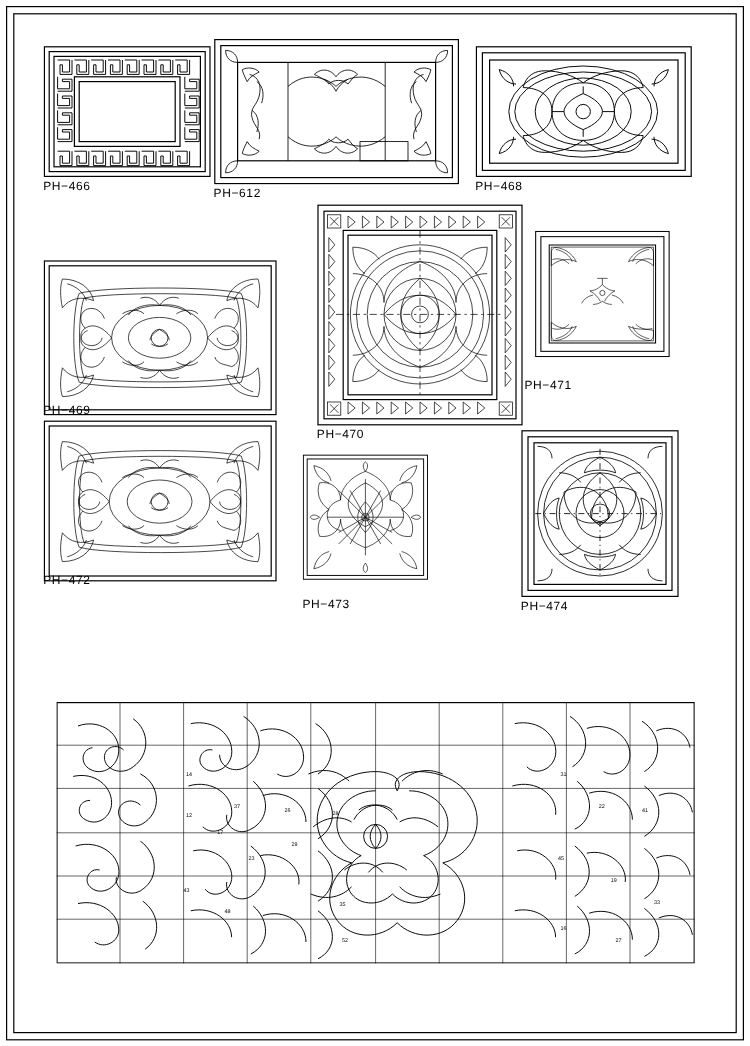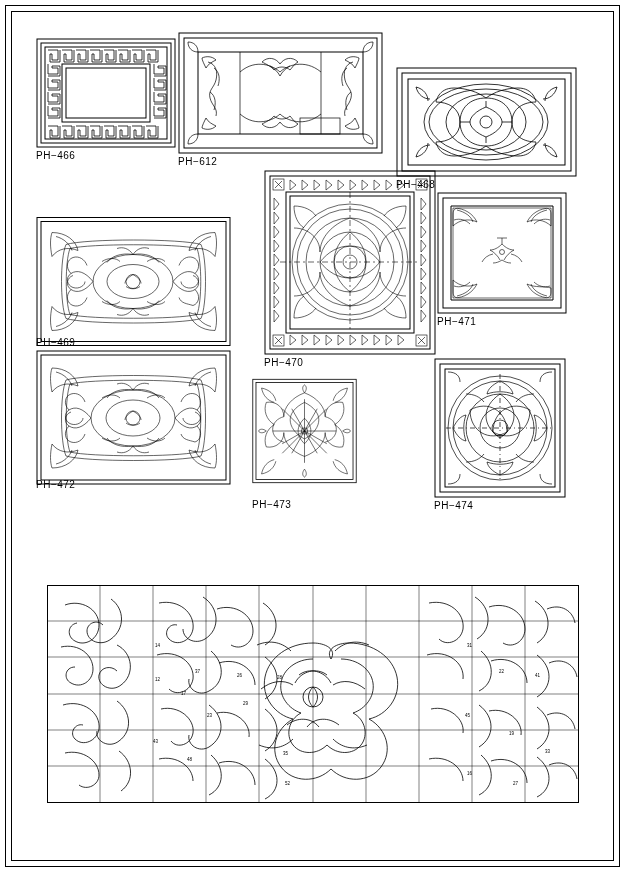--- a/index.html
+++ b/index.html
@@ -109,21 +109,21 @@
         <path d="M181,96 c-4,2 -10,2 -14,-2 c4,-2 8,-4 10,-8 c2,4 4,8 4,10z"></path>
 
         <path d="M10,10 c6,0 10,4 10,10 c-6,0 -10,-4 -10,-10z M195,10 c-6,0 -10,4 -10,10 c6,0 10,-4 10,-10z M10,112 c6,0 10,-4 10,-10 c-6,0 -10,4 -10,10z M195,112 c-6,0 -10,-4 -10,-10 c6,0 10,4 10,10z"></path>
 
         <rect x="122" y="86" width="40" height="16"></rect>
       </g>
     </svg>
     <div class="caption" style="top:124px;">PH−612</div>
   </div>
 
-  <div class="tile" style="left:396px;top:38px;width:181px;height:110px;margin-top:29px;">
+  <div class="tile" style="left:396px;top:38px;width:181px;height:110px;">
     <svg class="art" viewBox="0 0 181 110">
       <g fill="none" stroke="#000" stroke-width="1">
         <rect x="1" y="1" width="179" height="108"></rect>
         <rect x="6" y="6" width="169" height="98"></rect>
         <rect x="12" y="12" width="157" height="86"></rect>
       </g>
       <g fill="none" stroke="#000" stroke-width="0.8">
         <ellipse cx="90" cy="55" rx="62" ry="38"></ellipse>
         <ellipse cx="90" cy="55" rx="57" ry="33"></ellipse>
         <ellipse cx="90" cy="55" rx="40" ry="28"></ellipse>
@@ -220,21 +220,21 @@
 
         <path d="M30,36 c10,0 18,4 22,10 M30,36 c0,10 4,18 10,22"></path>
         <path d="M142,36 c-10,0 -18,4 -22,10 M142,36 c0,10 -4,18 -10,22"></path>
         <path d="M30,148 c10,0 18,-4 22,-10 M30,148 c0,-10 4,-18 10,-22"></path>
         <path d="M142,148 c-10,0 -18,-4 -22,-10 M142,148 c0,-10 -4,-18 -10,-22"></path>
       </g>
     </svg>
     <div class="caption" style="top:187px;">PH−470</div>
   </div>
 
-  <div class="tile" style="left:437px;top:192px;width:130px;height:122px;">
+  <div class="tile" style="left:437px;top:192px;width:130px;height:106px;">
     <svg class="art" viewBox="0 0 130 122">
       <g fill="none" stroke="#000" stroke-width="1">
         <rect x="1" y="1" width="128" height="120"></rect>
         <rect x="6" y="6" width="118" height="110"></rect>
         <path d="M14,14 h102 v94 h-102z"></path>
       </g>
       <g fill="none" stroke="#000" stroke-width="0.6">
 
         <path d="M22,16 h86 c4,0 6,2 6,6 v78 c0,4 -2,6 -6,6 h-86 c-4,0 -6,-2 -6,-6 v-78 c0,-4 2,-6 6,-6z"></path>
 

